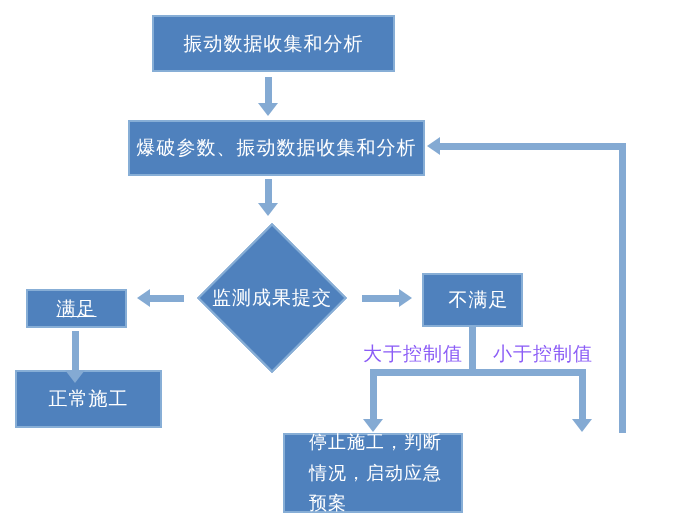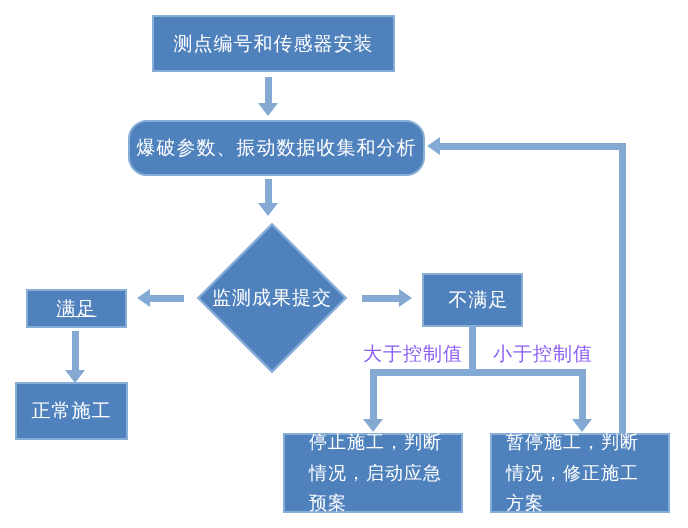--- a/index.html
+++ b/index.html
@@ -33,37 +33,36 @@
   .head.right{border-top:9px solid transparent;border-bottom:9px solid transparent;border-left:13px solid #84aad3;}
   .edge-label{
     position:absolute;color:#8b5cf6;font-size:19px;white-space:nowrap;letter-spacing:1px;
   }
 </style>
 </head>
 <body>
 
 <div class="canvas">
 
-  <div class="node" style="left:152px;top:15px;width:243px;height:57px;">测点编号和传感器安装</div>
+  <div class="node" style="left:152px;top:15px;width:243px;height:57px;">振动数据收集和分析</div>
 
-  <div class="node" style="left:128px;top:120px;width:297px;height:56px;border-radius:19px;">爆破参数、振动数据收集和分析</div>
+  <div class="node" style="left:128px;top:120px;width:297px;height:56px;">爆破参数、振动数据收集和分析</div>
 
   <div class="diamond">
     <span>监测成果提交</span>
   </div>
 
   <div class="node" style="left:26px;top:289px;width:101px;height:39px;text-decoration:underline;">满足</div>
 
-  <div class="node" style="left:15px;top:382px;width:113px;height:58px;">正常施工</div>
+  <div class="node" style="left:15px;top:370px;width:147px;height:58px;">正常施工</div>
 
   <div class="node" style="left:422px;top:273px;width:101px;height:54px;padding-left:12px;">不满足</div>
 
   <div class="node multiline" style="left:283px;top:433px;width:180px;height:80px;padding-left:24px;">停止施工，判断情况，启动应急预案</div>
 
-  <div class="node multiline" style="left:490px;top:433px;width:180px;height:80px;">暂停施工，判断情况，修正施工方案</div>
 
   <div class="edge-label" style="left:363px;top:341px;">大于控制值</div>
   <div class="edge-label" style="left:493px;top:341px;">小于控制值</div>
 
   <div>
     <div class="seg" style="left:265px;top:77px;width:7px;height:26px;"></div>
     <div class="head down" style="left:258px;top:103px;"></div>
   </div>
 
   <div>

